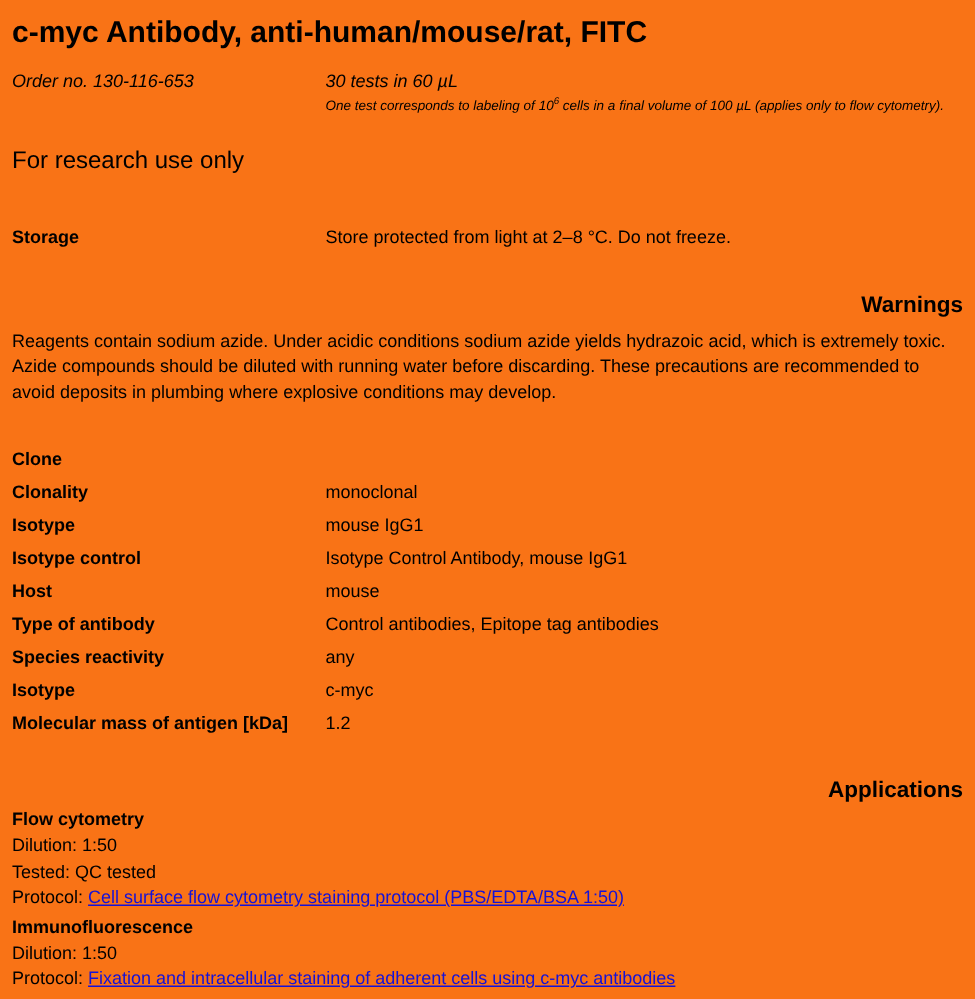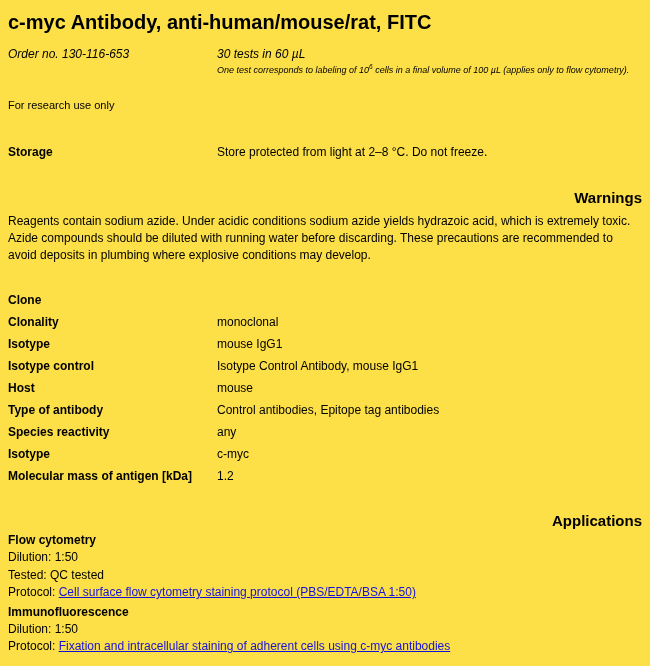--- a/index.html
+++ b/index.html
@@ -7,21 +7,21 @@
   body {
     font-family: "Liberation Sans", sans-serif;
     color: #000000;
     width: 650px;
   }
   .page {
     width: 650px;
     height: 666px;
     padding: 6px 8px 0 8px;
     overflow: hidden;
-    background: #fde047;
+    background: #f97316;
   }
   .title {
     font-size: 20px;
     font-weight: bold;
     margin: 4px 0 0 0;
     line-height: 24px;
   }
   .kv-row {
     display: flex;
     align-items: flex-start;
@@ -31,21 +31,21 @@
   .kv-row .kv-label { width: 209px; flex: 0 0 209px; }
   .kv-row .kv-value { flex: 1; }
   .order-row { margin-top: 13px; font-style: italic; }
   .order-note {
     font-size: 9px;
     line-height: 11px;
     margin-top: 4px;
   }
   .order-note sup { font-size: 6.5px; vertical-align: super; line-height: 0; }
   .research-note {
-    font-size: 11px;
+    font-size: 16px;
     margin-top: 23px;
   }
   .storage-row { margin-top: 34px; }
   .storage-row .kv-label { font-weight: bold; }
   .section-heading {
     font-size: 15px;
     font-weight: bold;
     margin: 0;
     line-height: 18px;
     text-align: right;

